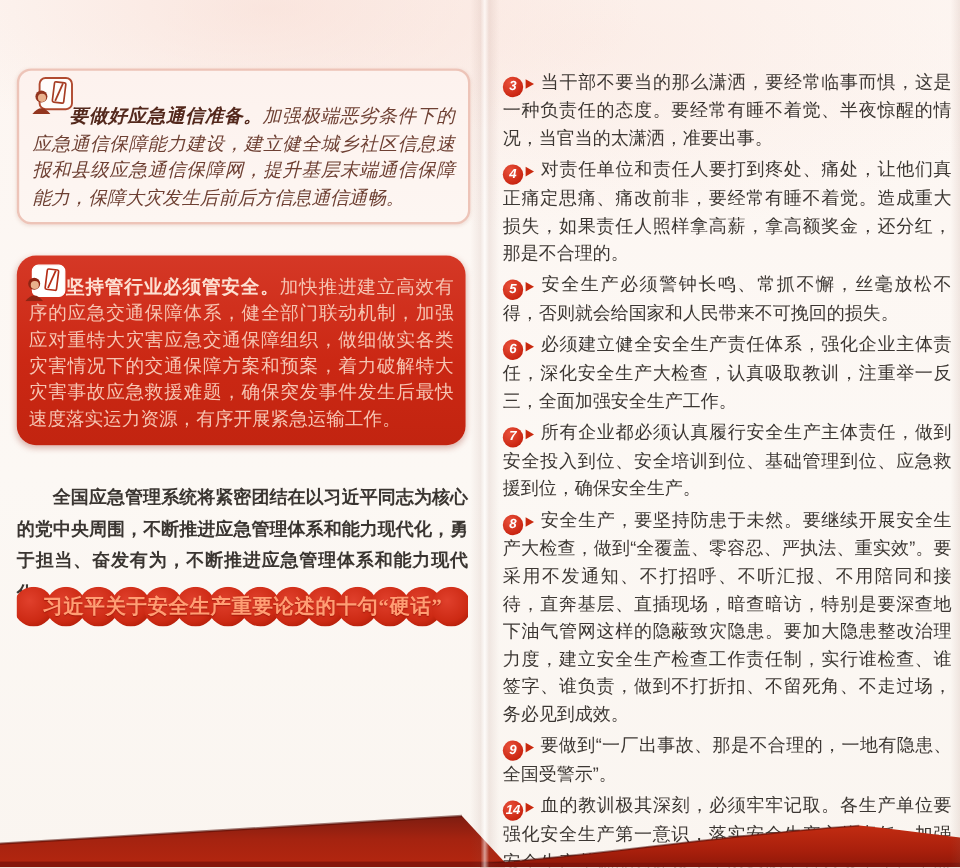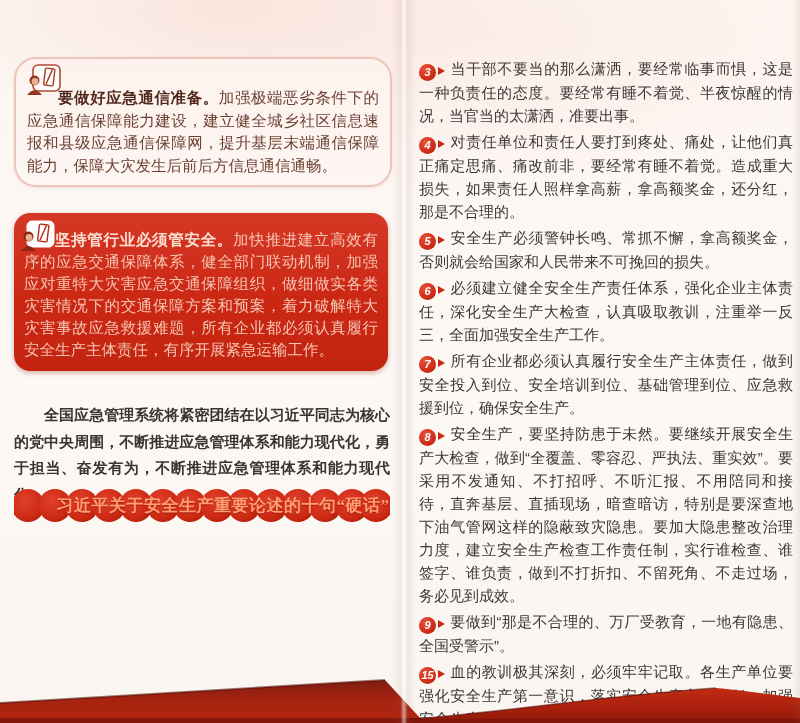--- a/index.html
+++ b/index.html
@@ -20,23 +20,24 @@
   .edge-shade{
     position:absolute;right:0;top:0;width:8px;height:100%;
     background:linear-gradient(90deg, rgba(150,100,85,0), rgba(150,100,85,.12));
   }
   .col-left{position:absolute;left:14px;top:0;width:376px;height:723px;}
   .col-right{position:absolute;left:419px;top:0;width:374px;height:723px;}
 
   
   .comm-box{
     position:absolute;top:57px;left:0;width:352px;padding:4px 11px 8px;
-    border:2px solid #edc4b8;border-radius:22px;
+    border:2px solid #edc4b8;border-radius:12px;
     background:linear-gradient(180deg,#fdf2ee,#fdf6f2);
     box-shadow:0 1px 3px rgba(180,120,100,.18);
+    font-style:italic;
   }
   .transport-box{
     position:absolute;top:213px;left:0;width:354px;padding:8px 10px 10px;
     border-radius:16px;
     background:linear-gradient(180deg,#d53826 0%, #cb2814 55%, #c22410 100%);
     box-shadow:0 2px 5px rgba(150,40,25,.35);
   }
   .box-icon{position:absolute;top:5px;left:8px;width:37px;height:31px;line-height:0;}
   .transport-box .box-icon{top:7px;left:4px;}
   .box-text{
@@ -54,21 +55,20 @@
   }
 
   .banner{position:absolute;top:489px;left:0;width:376px;height:33px;}
   .banner svg{position:absolute;left:0;top:0;}
   .banner-text{
     position:absolute;left:0;top:0;width:100%;height:100%;
     display:flex;align-items:center;justify-content:center;
     font-family:"Liberation Serif", serif;font-weight:bold;font-size:17px;
     letter-spacing:.5px;color:#ff9e74;text-shadow:0 1px 1px rgba(130,10,0,.55);
     white-space:nowrap;
-    padding-left:21px;
   }
 
   .quotes{position:absolute;margin:0;}
   .quotes-left{top:530px;left:0;width:376px;}
   .quotes-right{top:57px;left:0;width:374px;}
   .quote{margin:0 0 3px;font-size:15px;line-height:23px;color:#3c3733;text-align:justify;}
   .badge{
     display:inline-flex;align-items:center;justify-content:center;
     min-width:17px;height:17px;padding:0 2px;border-radius:9px;box-sizing:border-box;
     background:radial-gradient(circle at 35% 30%, #e8503a, #cb2612 70%, #a91a08);
@@ -110,21 +110,21 @@
       <span class="box-icon">
         <svg viewBox="0 0 37 31" width="37" height="31">
           <rect x="9" y="1" width="27" height="26" rx="5" fill="#ffffff" stroke="#ffffff" stroke-width="1"></rect>
           <rect x="20.5" y="4.5" width="9.5" height="17" rx="1.2" fill="none" stroke="#b52d16" stroke-width="1.4" transform="rotate(7 25 13)"></rect>
           <line x1="22" y1="20" x2="28.5" y2="5.5" stroke="#b52d16" stroke-width="1.5"></line>
           <circle cx="10.5" cy="16.5" r="5" fill="#8f2413"></circle>
           <circle cx="11" cy="17.5" r="3.4" fill="#e9b18d"></circle>
           <path d="M3,31 Q10.5,21.5 18,31 Z" fill="#8f2413"></path>
         </svg>
       </span>
-      <p class="box-text"><span class="transport-lead">坚持管行业必须管安全。</span><span>加快推进建立高效有序的应急交通保障体系，健全部门联动机制，加强应对重特大灾害应急交通保障组织，做细做实各类灾害情况下的交通保障方案和预案，着力破解特大灾害事故应急救援难题，所有企业都必须认真履行安全生产主体责任，有序开展紧急运输工作。</span></p>
+      <p class="box-text"><span class="transport-lead">坚持管行业必须管安全。</span><span>加快推进建立高效有序的应急交通保障体系，健全部门联动机制，加强应对重特大灾害应急交通保障组织，做细做实各类灾害情况下的交通保障方案和预案，着力破解特大灾害事故应急救援难题，确保突发事件发生后最快速度落实运力资源，有序开展紧急运输工作。</span></p>
     </div>
 
     <p class="closing-para">全国应急管理系统将紧密团结在以习近平同志为核心的党中央周围，不断推进应急管理体系和能力现代化，勇于担当、奋发有为，不断推进应急管理体系和能力现代化。</p>
 
     <div class="banner">
       <svg width="376" height="33" viewBox="0 0 376 33">
         <defs>
           <radialGradient id="bg1" cx="40%" cy="35%" r="70%">
             <stop offset="0%" stop-color="#e0402c"></stop>
             <stop offset="75%" stop-color="#cd2a14"></stop>
@@ -150,26 +150,26 @@
       </svg>
       <span class="banner-text">习近平关于安全生产重要论述的十句“硬话”</span>
     </div>
 
   </div>
 
   <div class="col-right">
     <div class="quotes quotes-right">
       <p class="quote"><span class="badge">3</span><span class="tri"></span><span>当干部不要当的那么潇洒，要经常临事而惧，这是一种负责任的态度。要经常有睡不着觉、半夜惊醒的情况，当官当的太潇洒，准要出事。</span></p>
       <p class="quote"><span class="badge">4</span><span class="tri"></span><span>对责任单位和责任人要打到疼处、痛处，让他们真正痛定思痛、痛改前非，要经常有睡不着觉。造成重大损失，如果责任人照样拿高薪，拿高额奖金，还分红，那是不合理的。</span></p>
-      <p class="quote"><span class="badge">5</span><span class="tri"></span><span>安全生产必须警钟长鸣、常抓不懈，拿高额奖金，否则就会给国家和人民带来不可挽回的损失。</span></p>
+      <p class="quote"><span class="badge">5</span><span class="tri"></span><span>安全生产必须警钟长鸣、常抓不懈，丝毫放松不得，否则就会给国家和人民带来不可挽回的损失。</span></p>
       <p class="quote"><span class="badge">6</span><span class="tri"></span><span>必须建立健全安全生产责任体系，强化企业主体责任，深化安全生产大检查，认真吸取教训，注重举一反三，全面加强安全生产工作。</span></p>
       <p class="quote"><span class="badge">7</span><span class="tri"></span><span>所有企业都必须认真履行安全生产主体责任，做到安全投入到位、安全培训到位、基础管理到位、应急救援到位，确保安全生产。</span></p>
       <p class="quote"><span class="badge">8</span><span class="tri"></span><span>安全生产，要坚持防患于未然。要继续开展安全生产大检查，做到“全覆盖、零容忍、严执法、重实效”。要采用不发通知、不打招呼、不听汇报、不用陪同和接待，直奔基层、直插现场，暗查暗访，特别是要深查地下油气管网这样的隐蔽致灾隐患。要加大隐患整改治理力度，建立安全生产检查工作责任制，实行谁检查、谁签字、谁负责，做到不打折扣、不留死角、不走过场，务必见到成效。</span></p>
-      <p class="quote"><span class="badge">9</span><span class="tri"></span><span>要做到“那是不合理的、万厂受教育，一地有隐患、全国受警示”。</span></p>
-      <p class="quote"><span class="badge">15</span><span class="tri"></span><span>血的教训极其深刻，必须牢牢记取。各生产单位要强化安全生产第一意识，落实安全生产主体责任，加强安全生产基础能力建设，坚决遏制重特大安全生产事故发生。</span></p>
+      <p class="quote"><span class="badge">9</span><span class="tri"></span><span>要做到“一厂出事故、那是不合理的，一地有隐患、全国受警示”。</span></p>
+      <p class="quote"><span class="badge">14</span><span class="tri"></span><span>血的教训极其深刻，必须牢牢记取。各生产单位要强化安全生产第一意识，落实安全生产主体责任，加强安全生产基础能力建设，坚决遏制重特大安全生产事故发生。</span></p>
     </div>
   </div>
 
   <div class="deco deco-left">
     <svg width="421" height="46" viewBox="0 0 421 46">
       <defs>
         <linearGradient id="gl" x1="0" y1="0" x2="0" y2="1">
           <stop offset="0%" stop-color="#7e1d11"></stop>
           <stop offset="45%" stop-color="#a52310"></stop>
           <stop offset="100%" stop-color="#b5260f"></stop>

